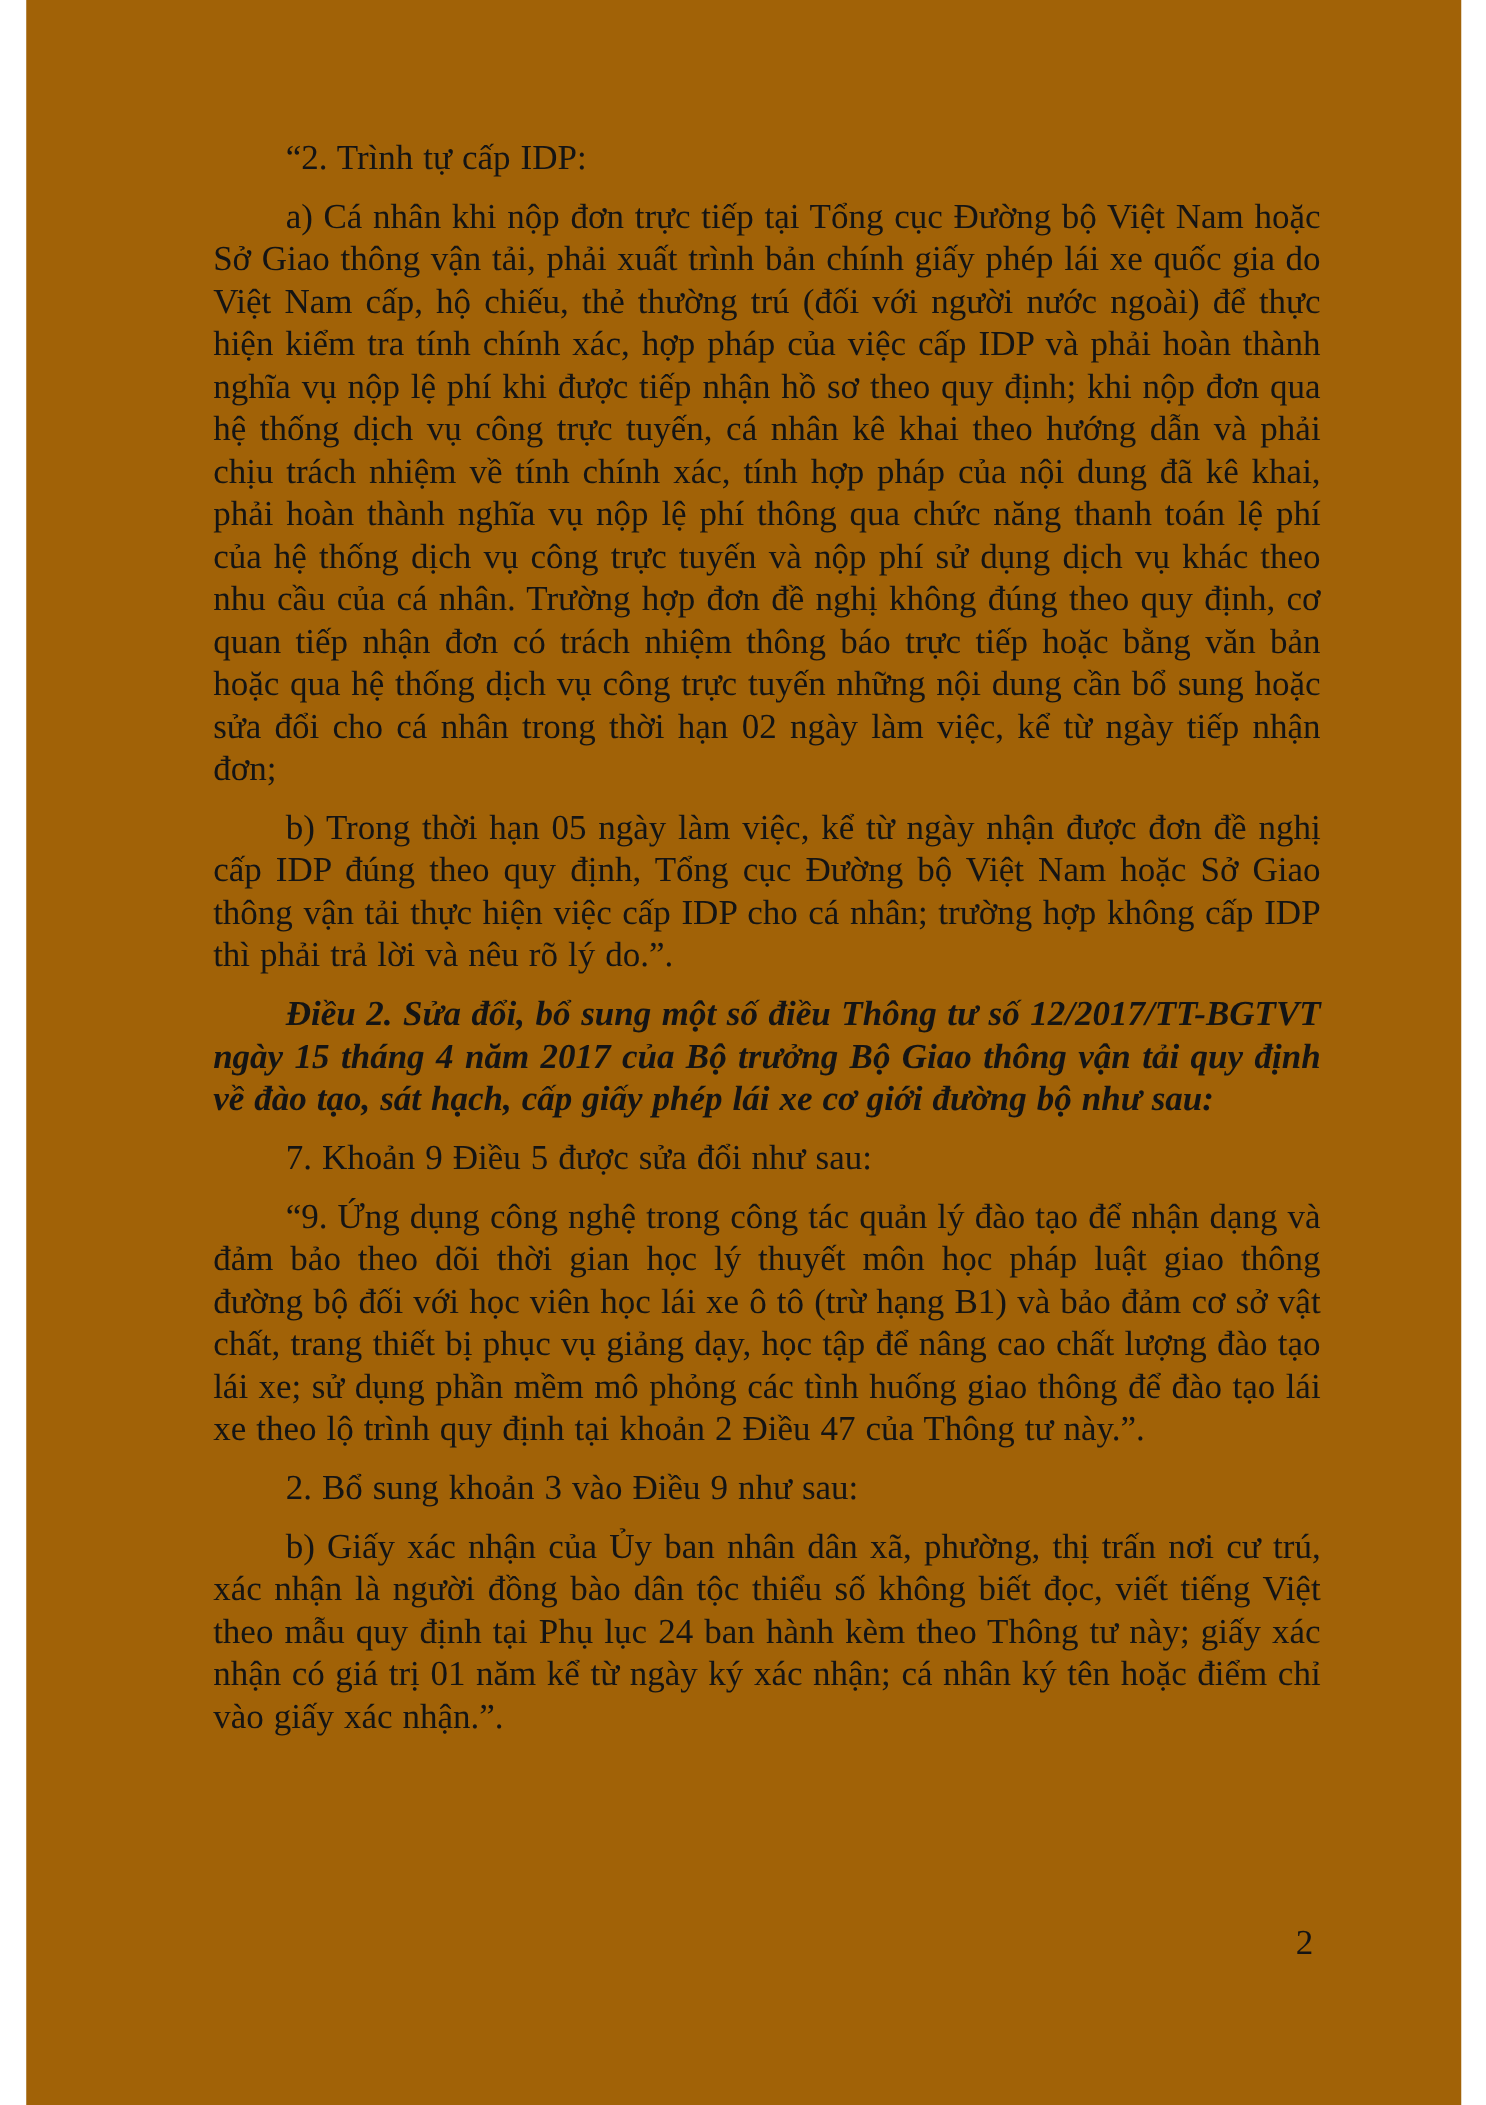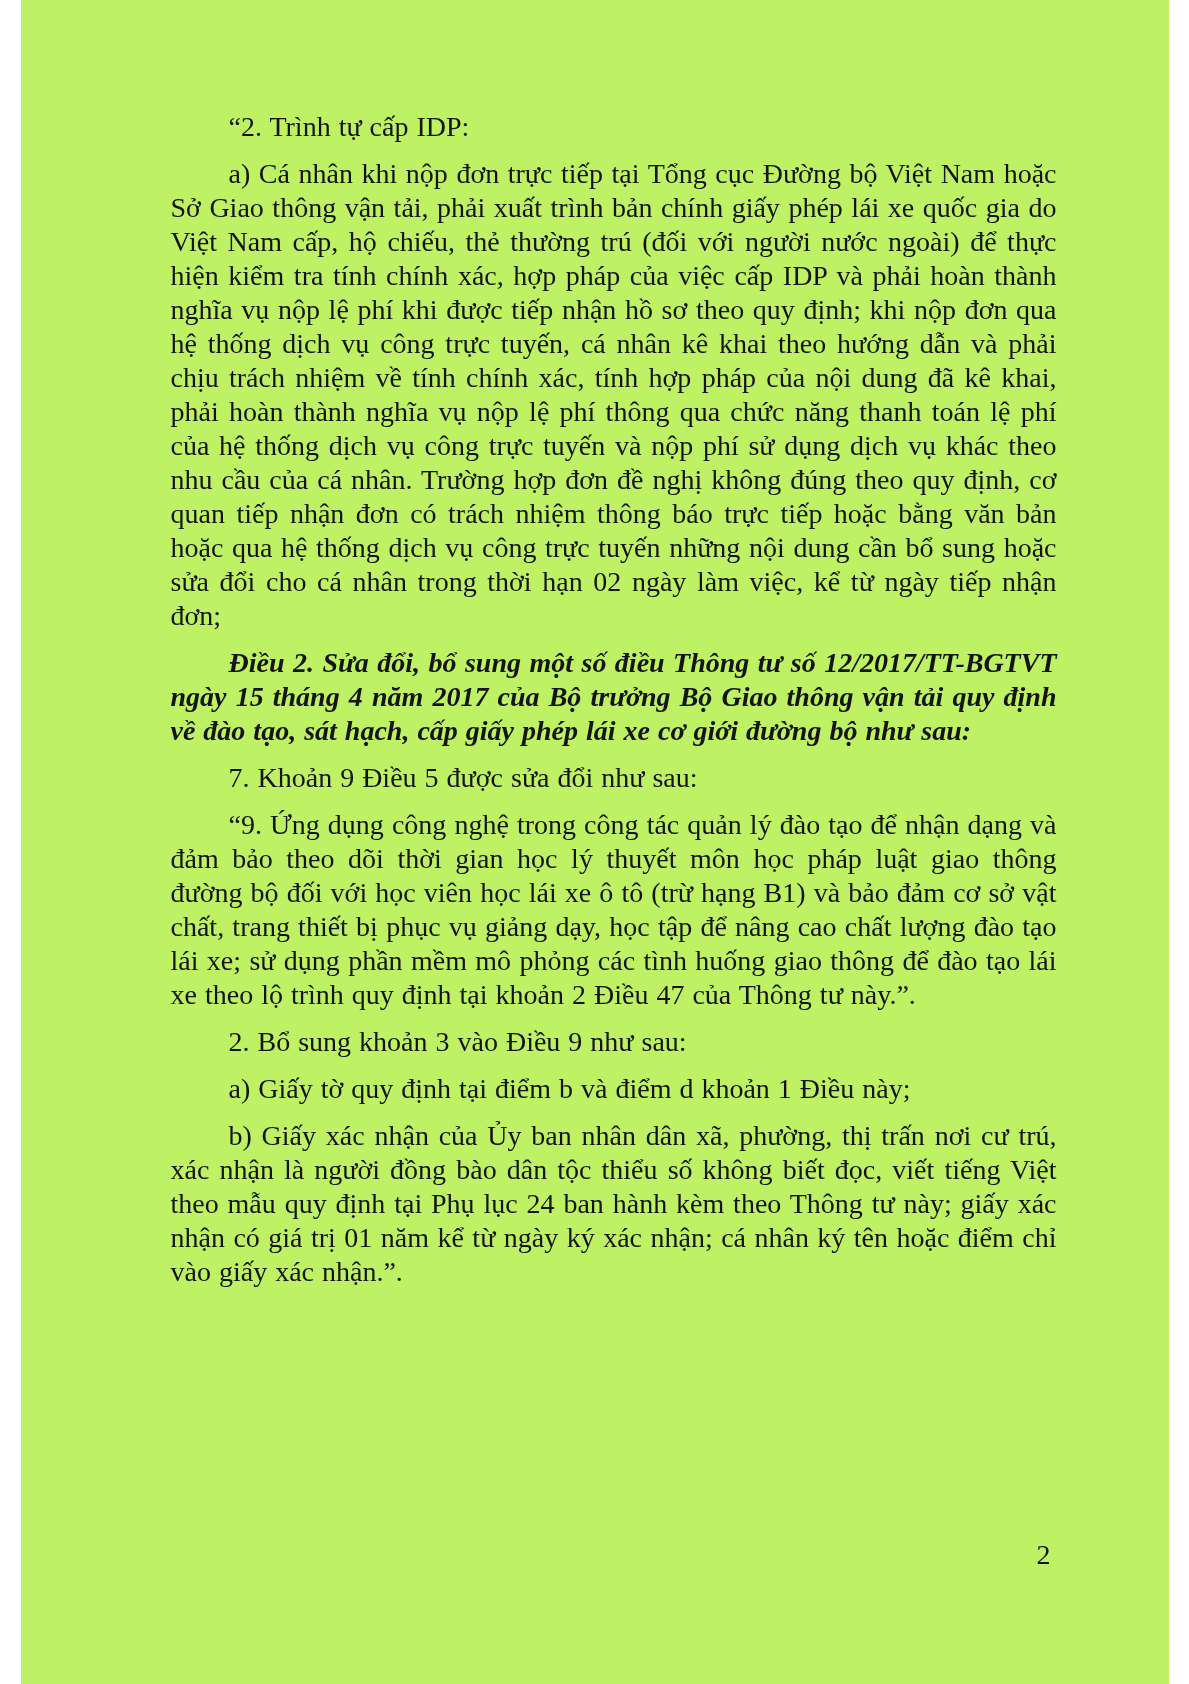--- a/index.html
+++ b/index.html
@@ -5,21 +5,21 @@
   html, body {
     margin: 0;
     padding: 0;
     background: #ffffff;
   }
   .page {
     position: relative;
     width: 1148px;
     height: 1684px;
     margin: 0 auto;
-    background: #bef264;
+    background: #a16207;
     color: #141414;
     font-family: "Liberation Serif", "DejaVu Serif", serif;
     box-sizing: border-box;
     padding: 110px 112px 0 150px;
     overflow: hidden;
   }
   .doc-par {
     margin: 13px 0 0 0;
     font-size: 28px;
     line-height: 34px;
@@ -41,20 +41,20 @@
     font-size: 28px;
     line-height: 34px;
   }
 </style>
 </head>
 <body>
 
 <div class="page">
   <p class="doc-par">“2. Trình tự cấp IDP:</p>
   <p class="doc-par">a) Cá nhân khi nộp đơn trực tiếp tại Tổng cục Đường bộ Việt Nam hoặc Sở Giao thông vận tải, phải xuất trình bản chính giấy phép lái xe quốc gia do Việt Nam cấp, hộ chiếu, thẻ thường trú (đối với người nước ngoài) để thực hiện kiểm tra tính chính xác, hợp pháp của việc cấp IDP và phải hoàn thành nghĩa vụ nộp lệ phí khi được tiếp nhận hồ sơ theo quy định; khi nộp đơn qua hệ thống dịch vụ công trực tuyến, cá nhân kê khai theo hướng dẫn và phải chịu trách nhiệm về tính chính xác, tính hợp pháp của nội dung đã kê khai, phải hoàn thành nghĩa vụ nộp lệ phí thông qua chức năng thanh toán lệ phí của hệ thống dịch vụ công trực tuyến và nộp phí sử dụng dịch vụ khác theo nhu cầu của cá nhân. Trường hợp đơn đề nghị không đúng theo quy định, cơ quan tiếp nhận đơn có trách nhiệm thông báo trực tiếp hoặc bằng văn bản hoặc qua hệ thống dịch vụ công trực tuyến những nội dung cần bổ sung hoặc sửa đổi cho cá nhân trong thời hạn 02 ngày làm việc, kể từ ngày tiếp nhận đơn;</p>
+  <p class="doc-par">b) Trong thời hạn 05 ngày làm việc, kể từ ngày nhận được đơn đề nghị cấp IDP đúng theo quy định, Tổng cục Đường bộ Việt Nam hoặc Sở Giao thông vận tải thực hiện việc cấp IDP cho cá nhân; trường hợp không cấp IDP thì phải trả lời và nêu rõ lý do.”.</p>
   <p class="doc-par bold">Điều 2. Sửa đổi, bổ sung một số điều Thông tư số 12/2017/TT-BGTVT ngày 15 tháng 4 năm 2017 của Bộ trưởng Bộ Giao thông vận tải quy định về đào tạo, sát hạch, cấp giấy phép lái xe cơ giới đường bộ như sau:</p>
   <p class="doc-par">7. Khoản 9 Điều 5 được sửa đổi như sau:</p>
   <p class="doc-par">“9. Ứng dụng công nghệ trong công tác quản lý đào tạo để nhận dạng và đảm bảo theo dõi thời gian học lý thuyết môn học pháp luật giao thông đường bộ đối với học viên học lái xe ô tô (trừ hạng B1) và bảo đảm cơ sở vật chất, trang thiết bị phục vụ giảng dạy, học tập để nâng cao chất lượng đào tạo lái xe; sử dụng phần mềm mô phỏng các tình huống giao thông để đào tạo lái xe theo lộ trình quy định tại khoản 2 Điều 47 của Thông tư này.”.</p>
   <p class="doc-par">2. Bổ sung khoản 3 vào Điều 9 như sau:</p>
-  <p class="doc-par">a) Giấy tờ quy định tại điểm b và điểm d khoản 1 Điều này;</p>
   <p class="doc-par">b) Giấy xác nhận của Ủy ban nhân dân xã, phường, thị trấn nơi cư trú, xác nhận là người đồng bào dân tộc thiểu số không biết đọc, viết tiếng Việt theo mẫu quy định tại Phụ lục 24 ban hành kèm theo Thông tư này; giấy xác nhận có giá trị 01 năm kể từ ngày ký xác nhận; cá nhân ký tên hoặc điểm chỉ vào giấy xác nhận.”.</p>
   <div class="page-number">2</div>
 </div>
 
 </body></html>

